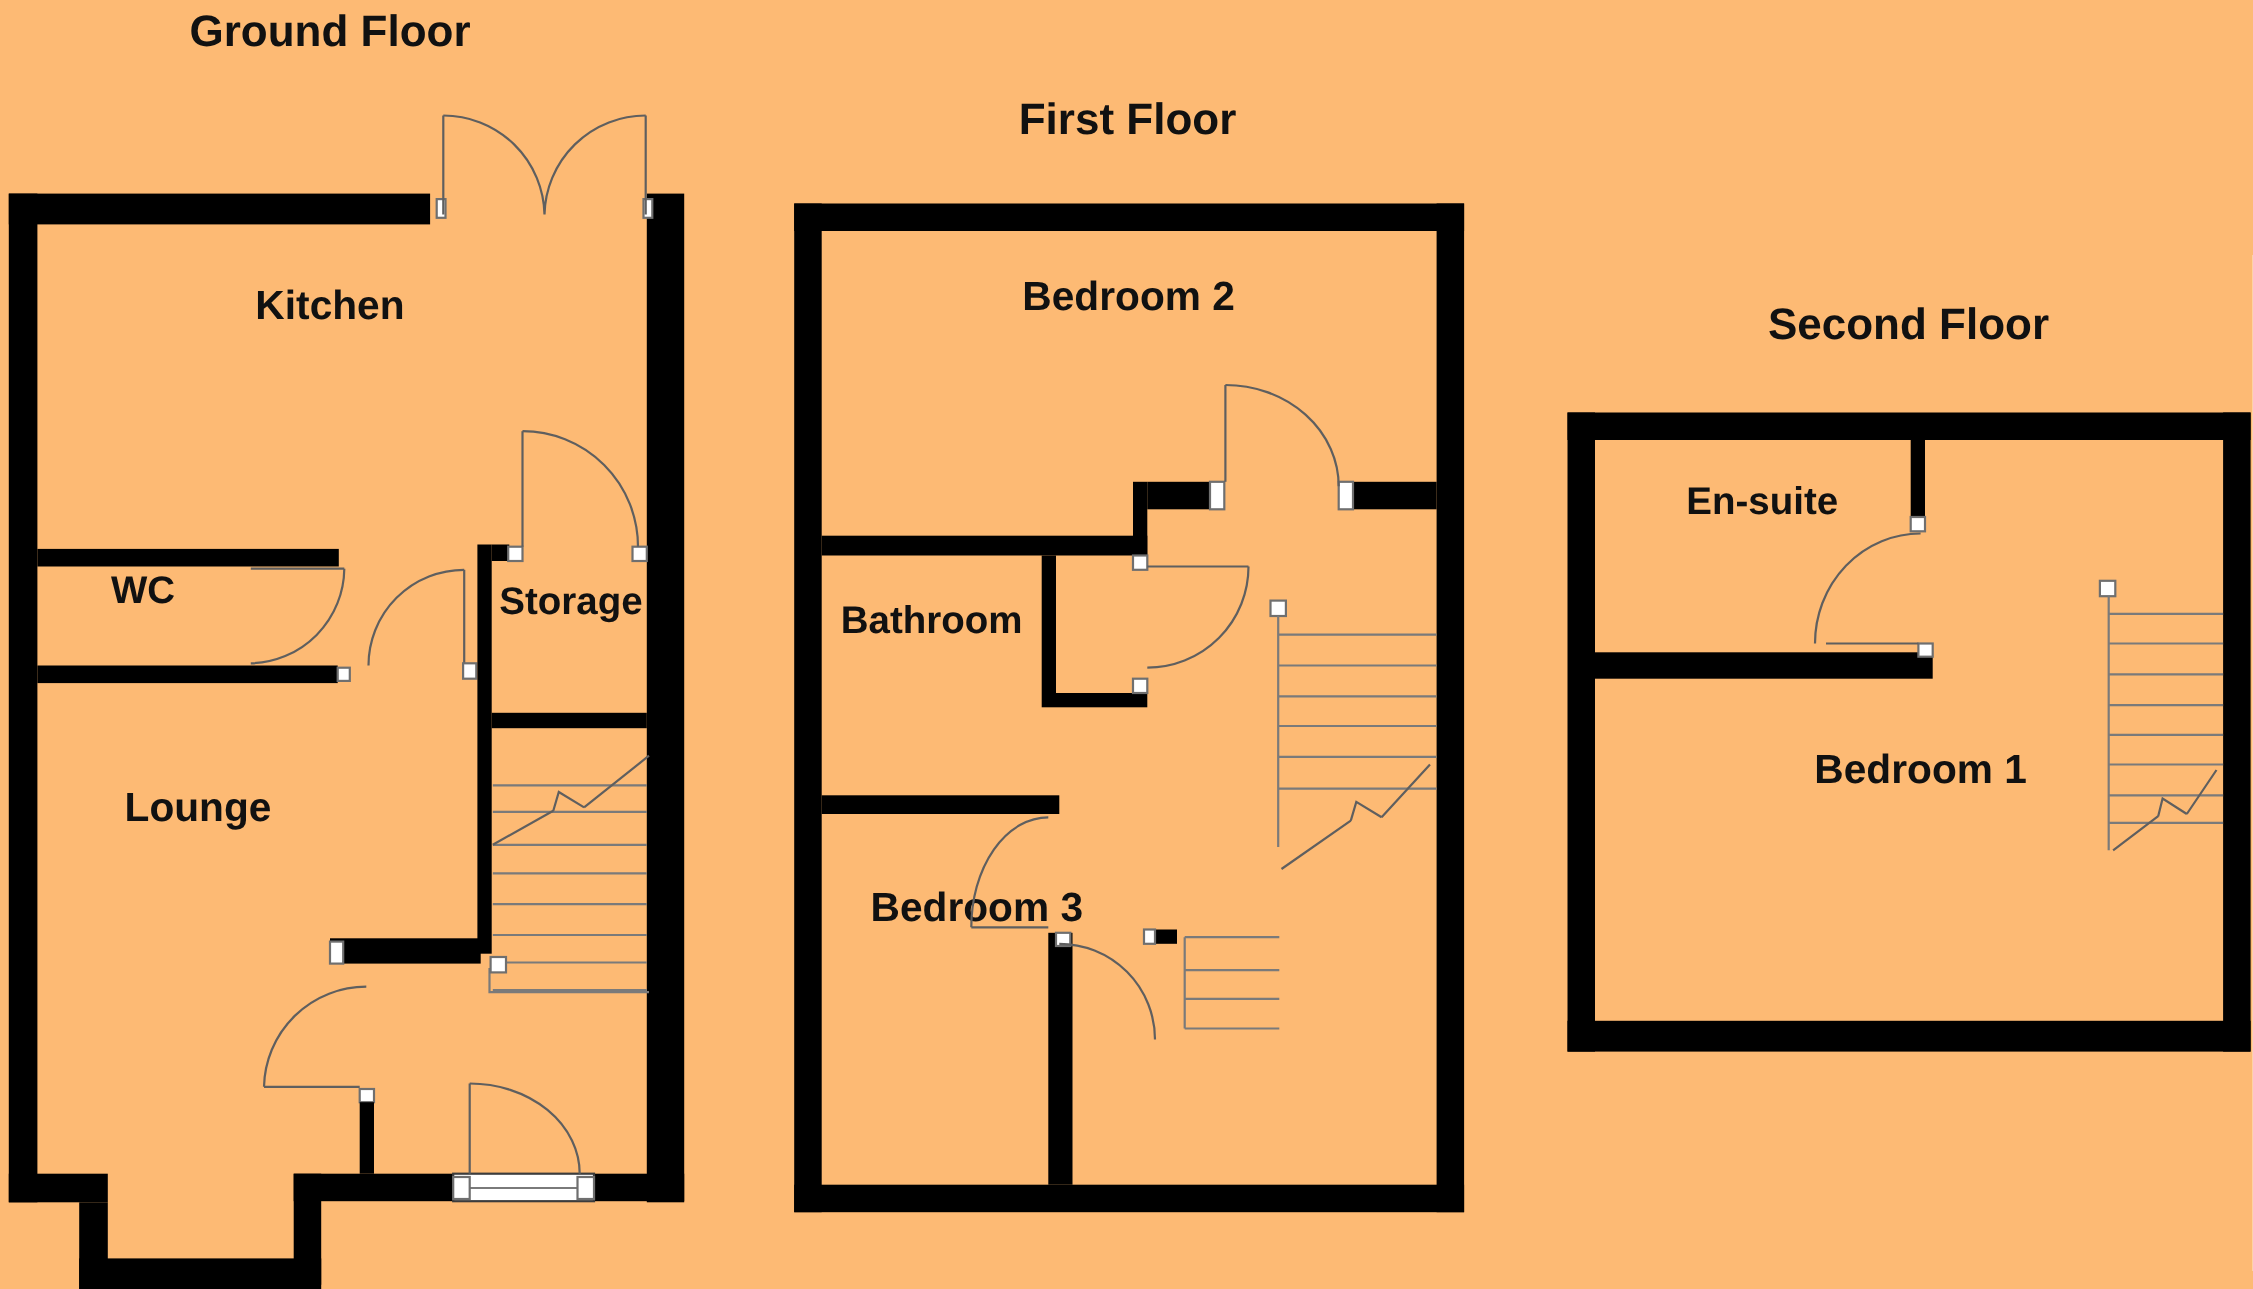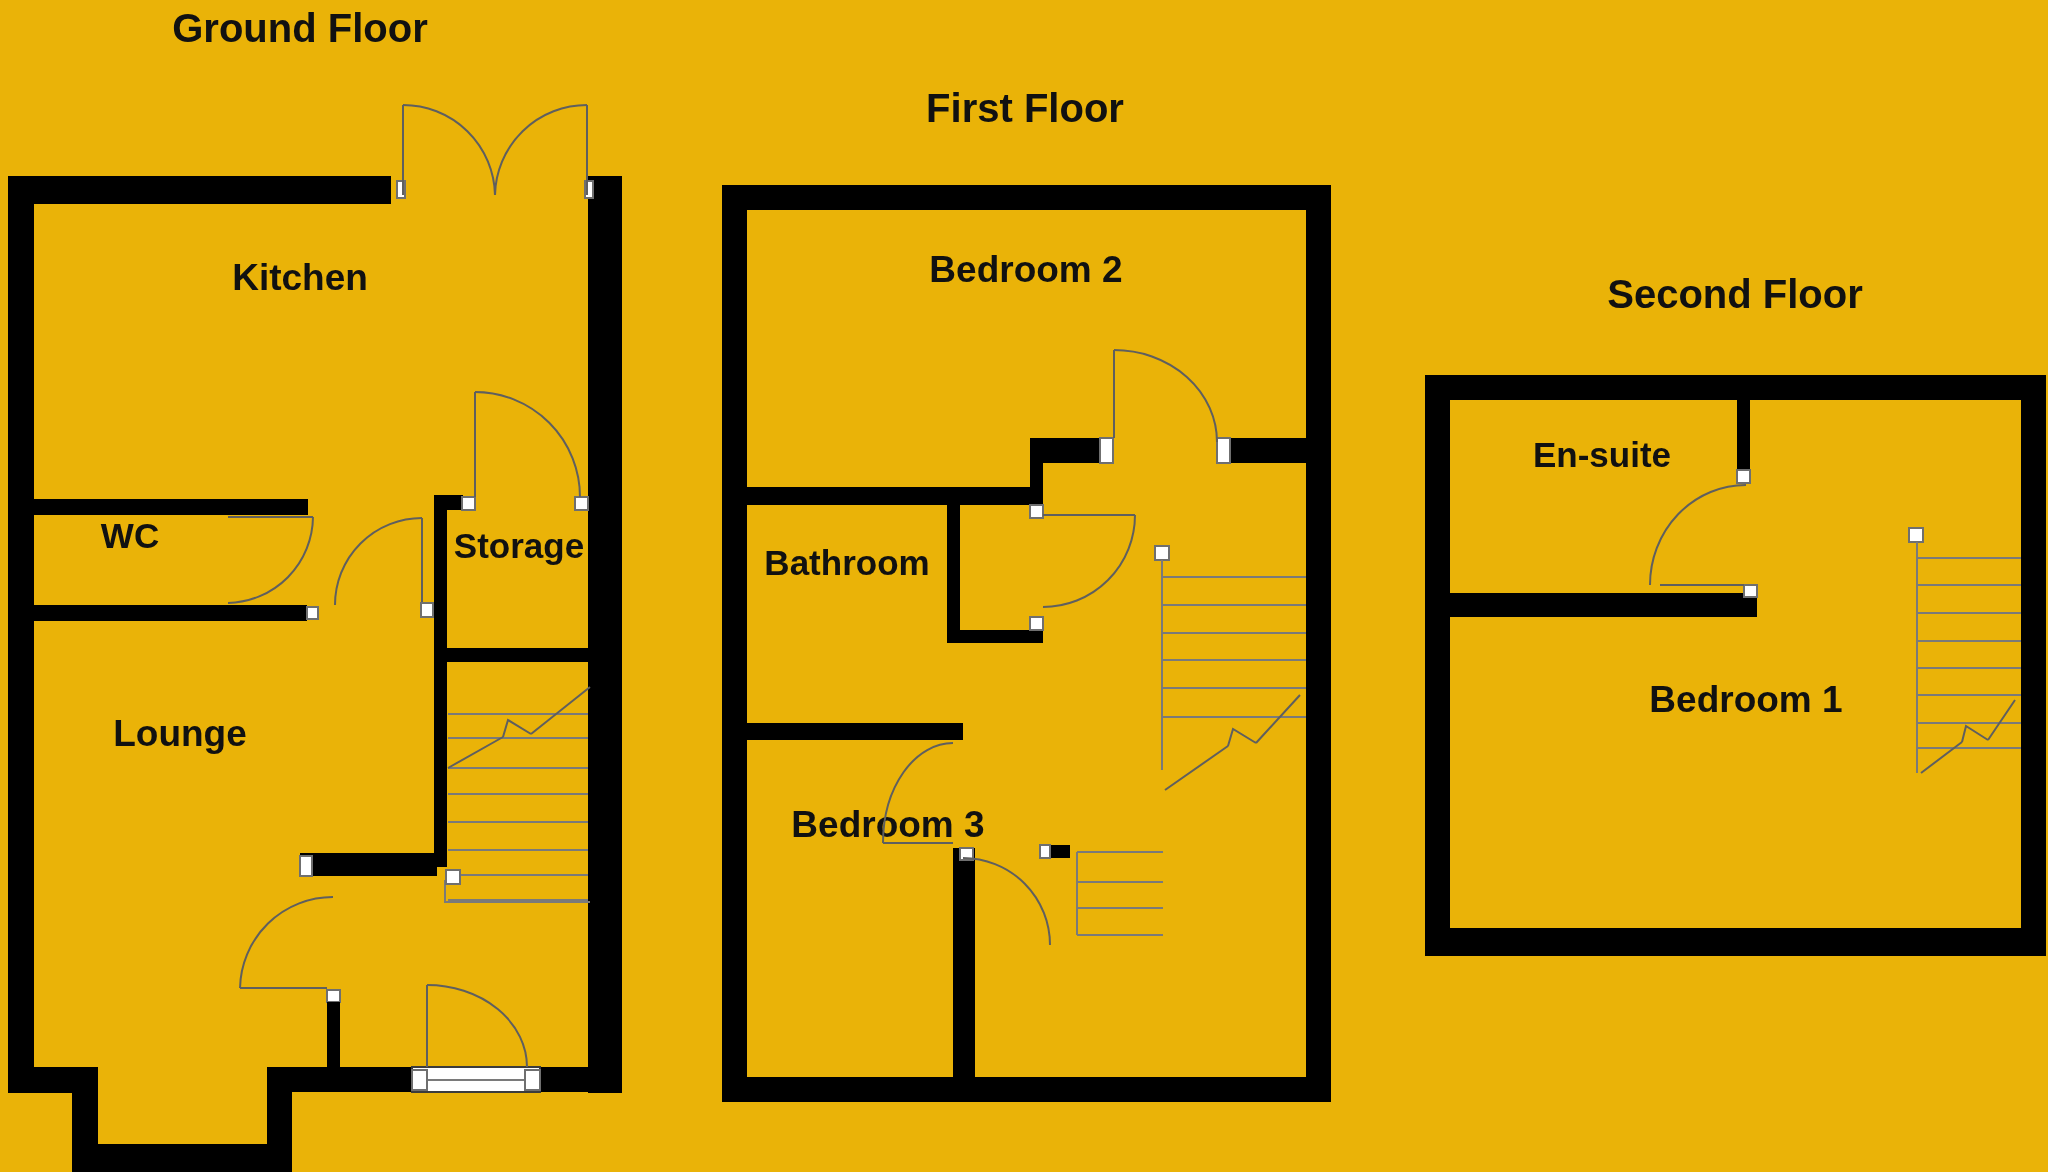--- a/index.html
+++ b/index.html
@@ -1,17 +1,17 @@
 <!DOCTYPE html>
 <html><head>
 <meta charset="utf-8">
 <style>
   html,body{margin:0;padding:0;background:#ffffff;}
   body{font-family:"Liberation Sans", sans-serif;}
-  .plan-wrap{width:2048px;height:1172px;position:relative;background:#eab308;overflow:hidden;}
+  .plan-wrap{width:2048px;height:1172px;position:relative;background:#fdba74;overflow:hidden;}
   svg{display:block;}
   .floor-title{font-weight:bold;font-size:40px;fill:#111;}
   .room-label{font-weight:bold;fill:#111;}
   .lbl36{font-size:37px;}
   .lbl34{font-size:35px;}
   .wall{fill:#000;stroke:none;}
   .thin{stroke:#5f5f5f;stroke-width:2;fill:none;}
   .thin-light{stroke:#7a7a7a;stroke-width:2;fill:none;}
   .jamb{fill:#fff;stroke:#6f6f6f;stroke-width:2;}
   .sill{fill:#fff;stroke:#3c3c3c;stroke-width:2;}

